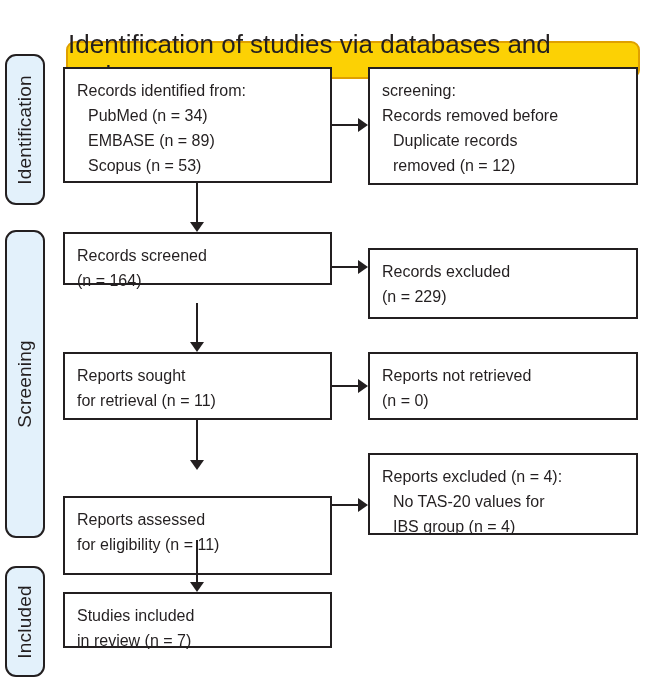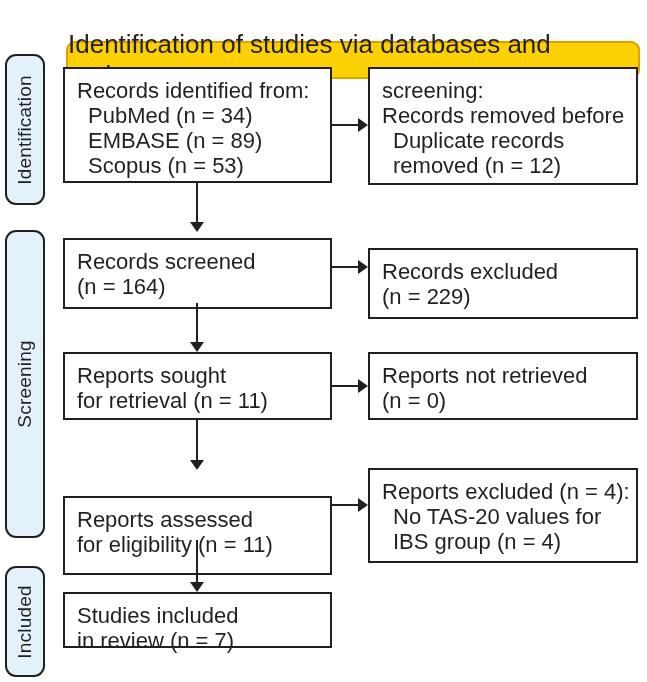--- a/index.html
+++ b/index.html
@@ -45,21 +45,21 @@
     white-space: nowrap;
     font-size: 19px;
     letter-spacing: 0.2px;
   }
   
   .box {
     position: absolute;
     background: #ffffff;
     border: 2px solid var(--ink, #231F20);
     padding: 9px 12px 0 12px;
-    font-size: 22px;
+    font-size: 16px;
   }
   .box .bline { line-height: 25px; white-space: nowrap; }
   .box .ind { padding-left: 11px; }
   .col-left  { left: 63px;  width: 269px; }
   .col-right { left: 368px; width: 270px; }
   
   .varrow {
     position: absolute;
     left: 196px;
     width: 2px;
@@ -114,21 +114,21 @@
     <div class="bline ind">EMBASE (n = 89)</div>
     <div class="bline ind">Scopus (n = 53)</div>
   </div>
   <div class="box col-right" style="top:67px;height:118px">
     <div class="bline">screening:</div>
     <div class="bline">Records removed before</div>
     <div class="bline ind">Duplicate records</div>
     <div class="bline ind">removed (n = 12)</div>
   </div>
 
-  <div class="box col-left" style="top:238px;height:71px">
+  <div class="box col-left" style="top:232px;height:53px">
     <div class="bline">Records screened</div>
     <div class="bline">(n = 164)</div>
   </div>
   <div class="box col-right" style="top:248px;height:71px">
     <div class="bline">Records excluded</div>
     <div class="bline">(n = 229)</div>
   </div>
 
   <div class="box col-left" style="top:352px;height:68px">
     <div class="bline">Reports sought</div>
@@ -136,21 +136,21 @@
   </div>
   <div class="box col-right" style="top:352px;height:68px">
     <div class="bline">Reports not retrieved</div>
     <div class="bline">(n = 0)</div>
   </div>
 
   <div class="box col-left" style="top:496px;height:79px">
     <div class="bline">Reports assessed</div>
     <div class="bline">for eligibility (n = 11)</div>
   </div>
-  <div class="box col-right" style="top:468px;height:95px">
+  <div class="box col-right" style="top:453px;height:82px">
     <div class="bline">Reports excluded (n = 4):</div>
     <div class="bline ind">No TAS-20 values for</div>
     <div class="bline ind">IBS group (n = 4)</div>
   </div>
 
   <div class="box col-left" style="top:592px;height:56px">
     <div class="bline">Studies included</div>
     <div class="bline">in review (n = 7)</div>
   </div>
 

